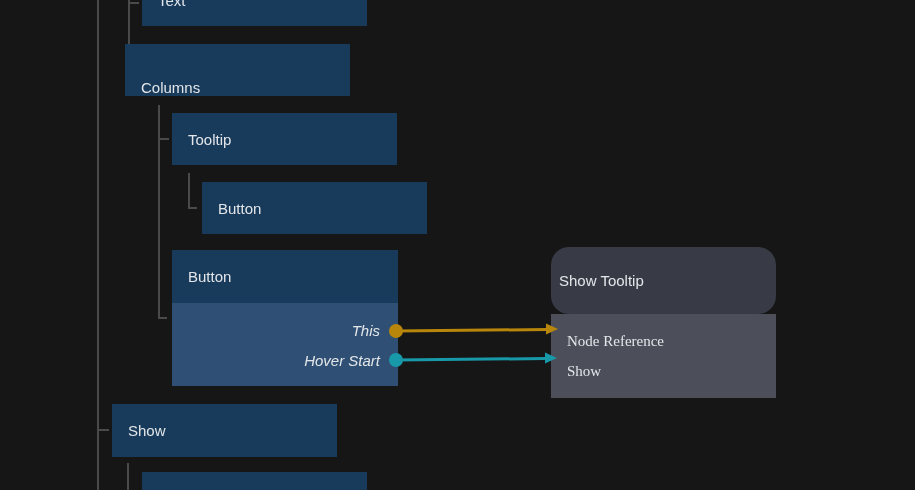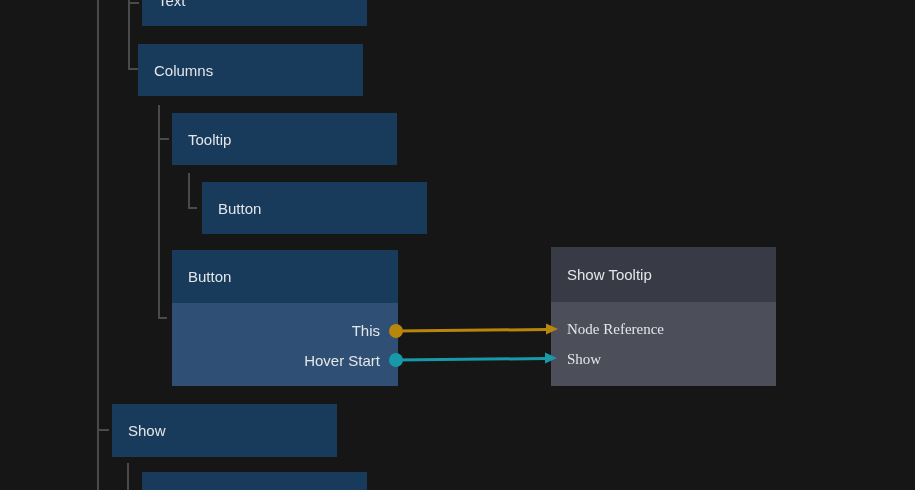--- a/index.html
+++ b/index.html
@@ -23,35 +23,35 @@
   .tl-c-tick1{left:158px;top:138px;width:11px;height:2px;}
   .tl-c-tick2{left:158px;top:317px;width:9px;height:2px;}
   .tl-d-v{left:188px;top:173px;width:2px;height:36px;}
   .tl-d-tick{left:188px;top:207px;width:9px;height:2px;}
   .tl-e-v{left:127px;top:463px;width:2px;height:27px;}
 
   
   .node{position:absolute;width:225px;height:52px;background:var(--node-blue);
         display:flex;align-items:center;padding:0 16px;}
   .n-text{left:142px;top:-26px;}
-  .n-columns{left:138px;top:44px;}
+  .n-columns{left:125px;top:44px;align-items:flex-end;}
   .n-tooltip{left:172px;top:113px;}
   .n-button1{left:202px;top:182px;}
   .n-group{left:112px;top:404px;height:53px;}
   .n-bottom{left:142px;top:472px;}
 
   
   .n-button2{position:absolute;left:172px;top:250px;width:226px;}
   .n-button2 .hd{height:53px;background:var(--node-blue);display:flex;align-items:center;padding:0 16px;}
-  .n-button2 .bd{height:83px;background:var(--node-blue-body);padding:12px 0 7px;}
+  .n-button2 .bd{height:83px;background:var(--node-blue-body);padding:12px 0 7px;font-style:italic;}
   .port-row{height:30px;display:flex;align-items:center;justify-content:flex-end;padding-right:18px;}
 
   
   .n-action{position:absolute;left:551px;top:247px;width:225px;}
-  .n-action .hd{height:55px;background:var(--gray-header);display:flex;align-items:center;padding:0 16px;}
+  .n-action .hd{height:67px;background:var(--gray-header);display:flex;align-items:center;padding:0 8px;border-radius:18px;}
   .n-action .bd{height:84px;background:var(--gray-body);padding:12px 0;font-family:Liberation Serif, serif;}
   .in-row{height:30px;display:flex;align-items:center;padding-left:16px;}
 
   .wires{position:absolute;left:0;top:0;width:915px;height:490px;pointer-events:none;}
   .wires .hit{pointer-events:auto;}
 </style>
 </head>
 <body>
 
 <div class="canvas">

